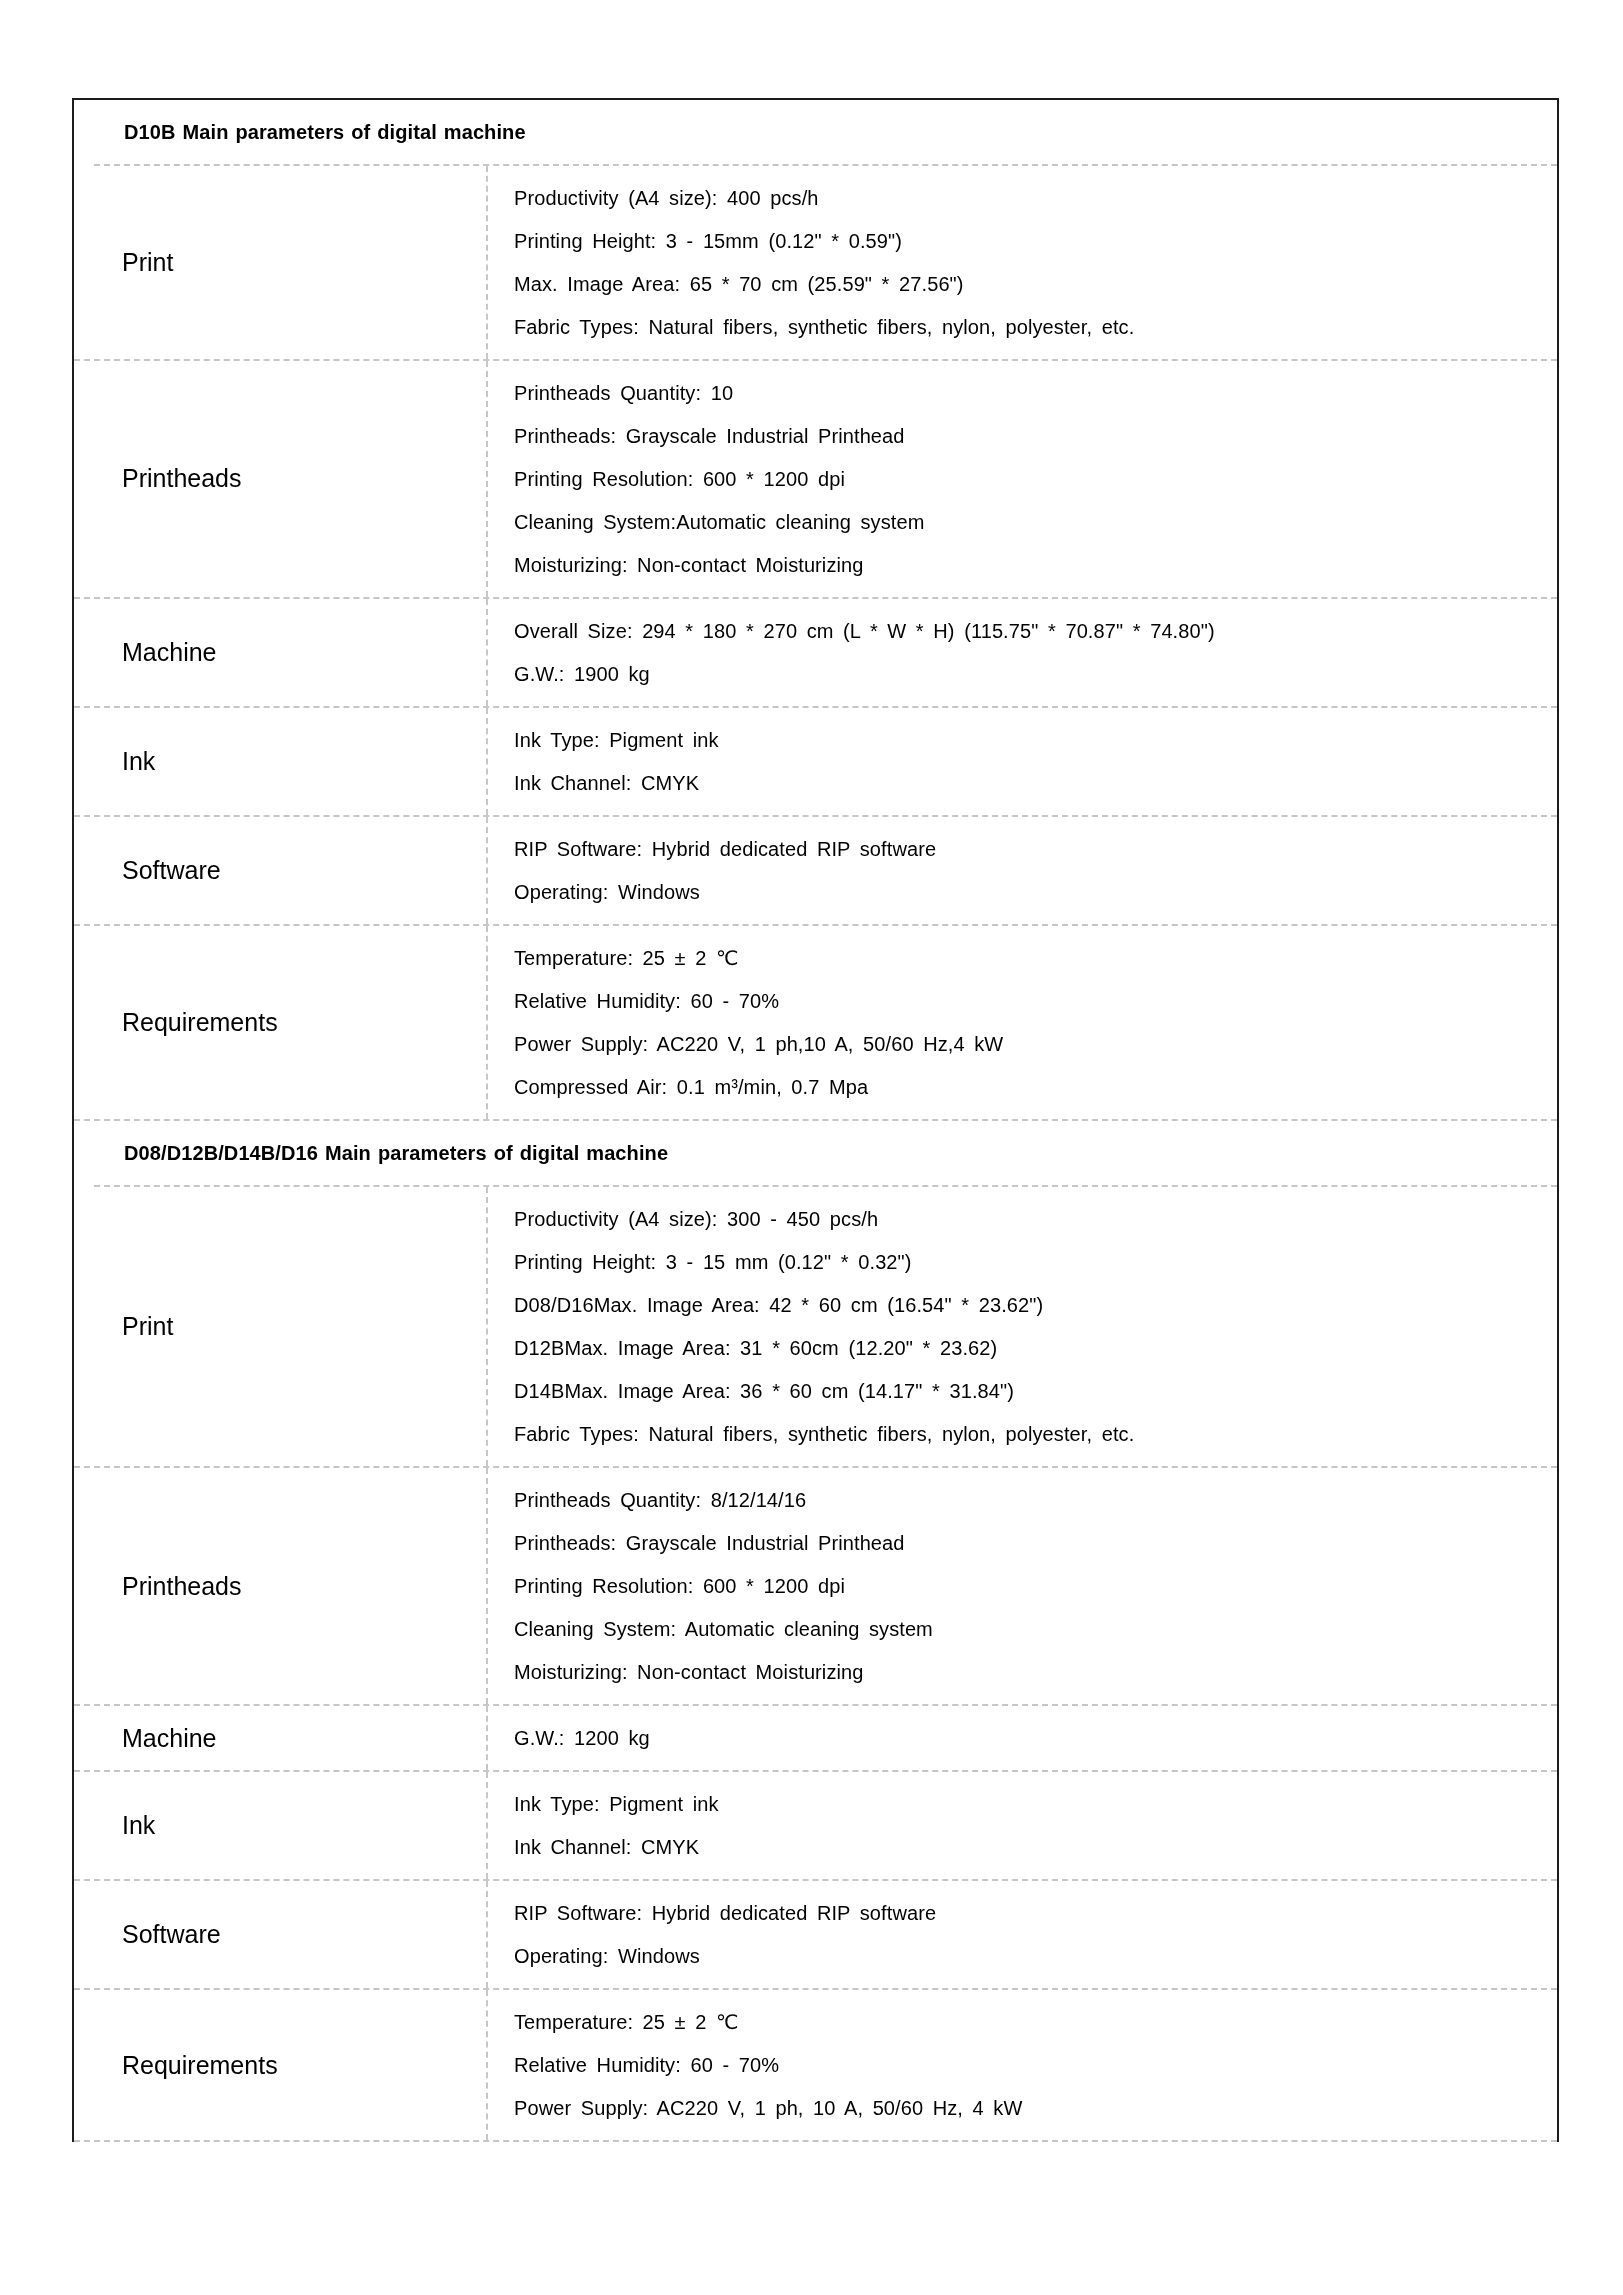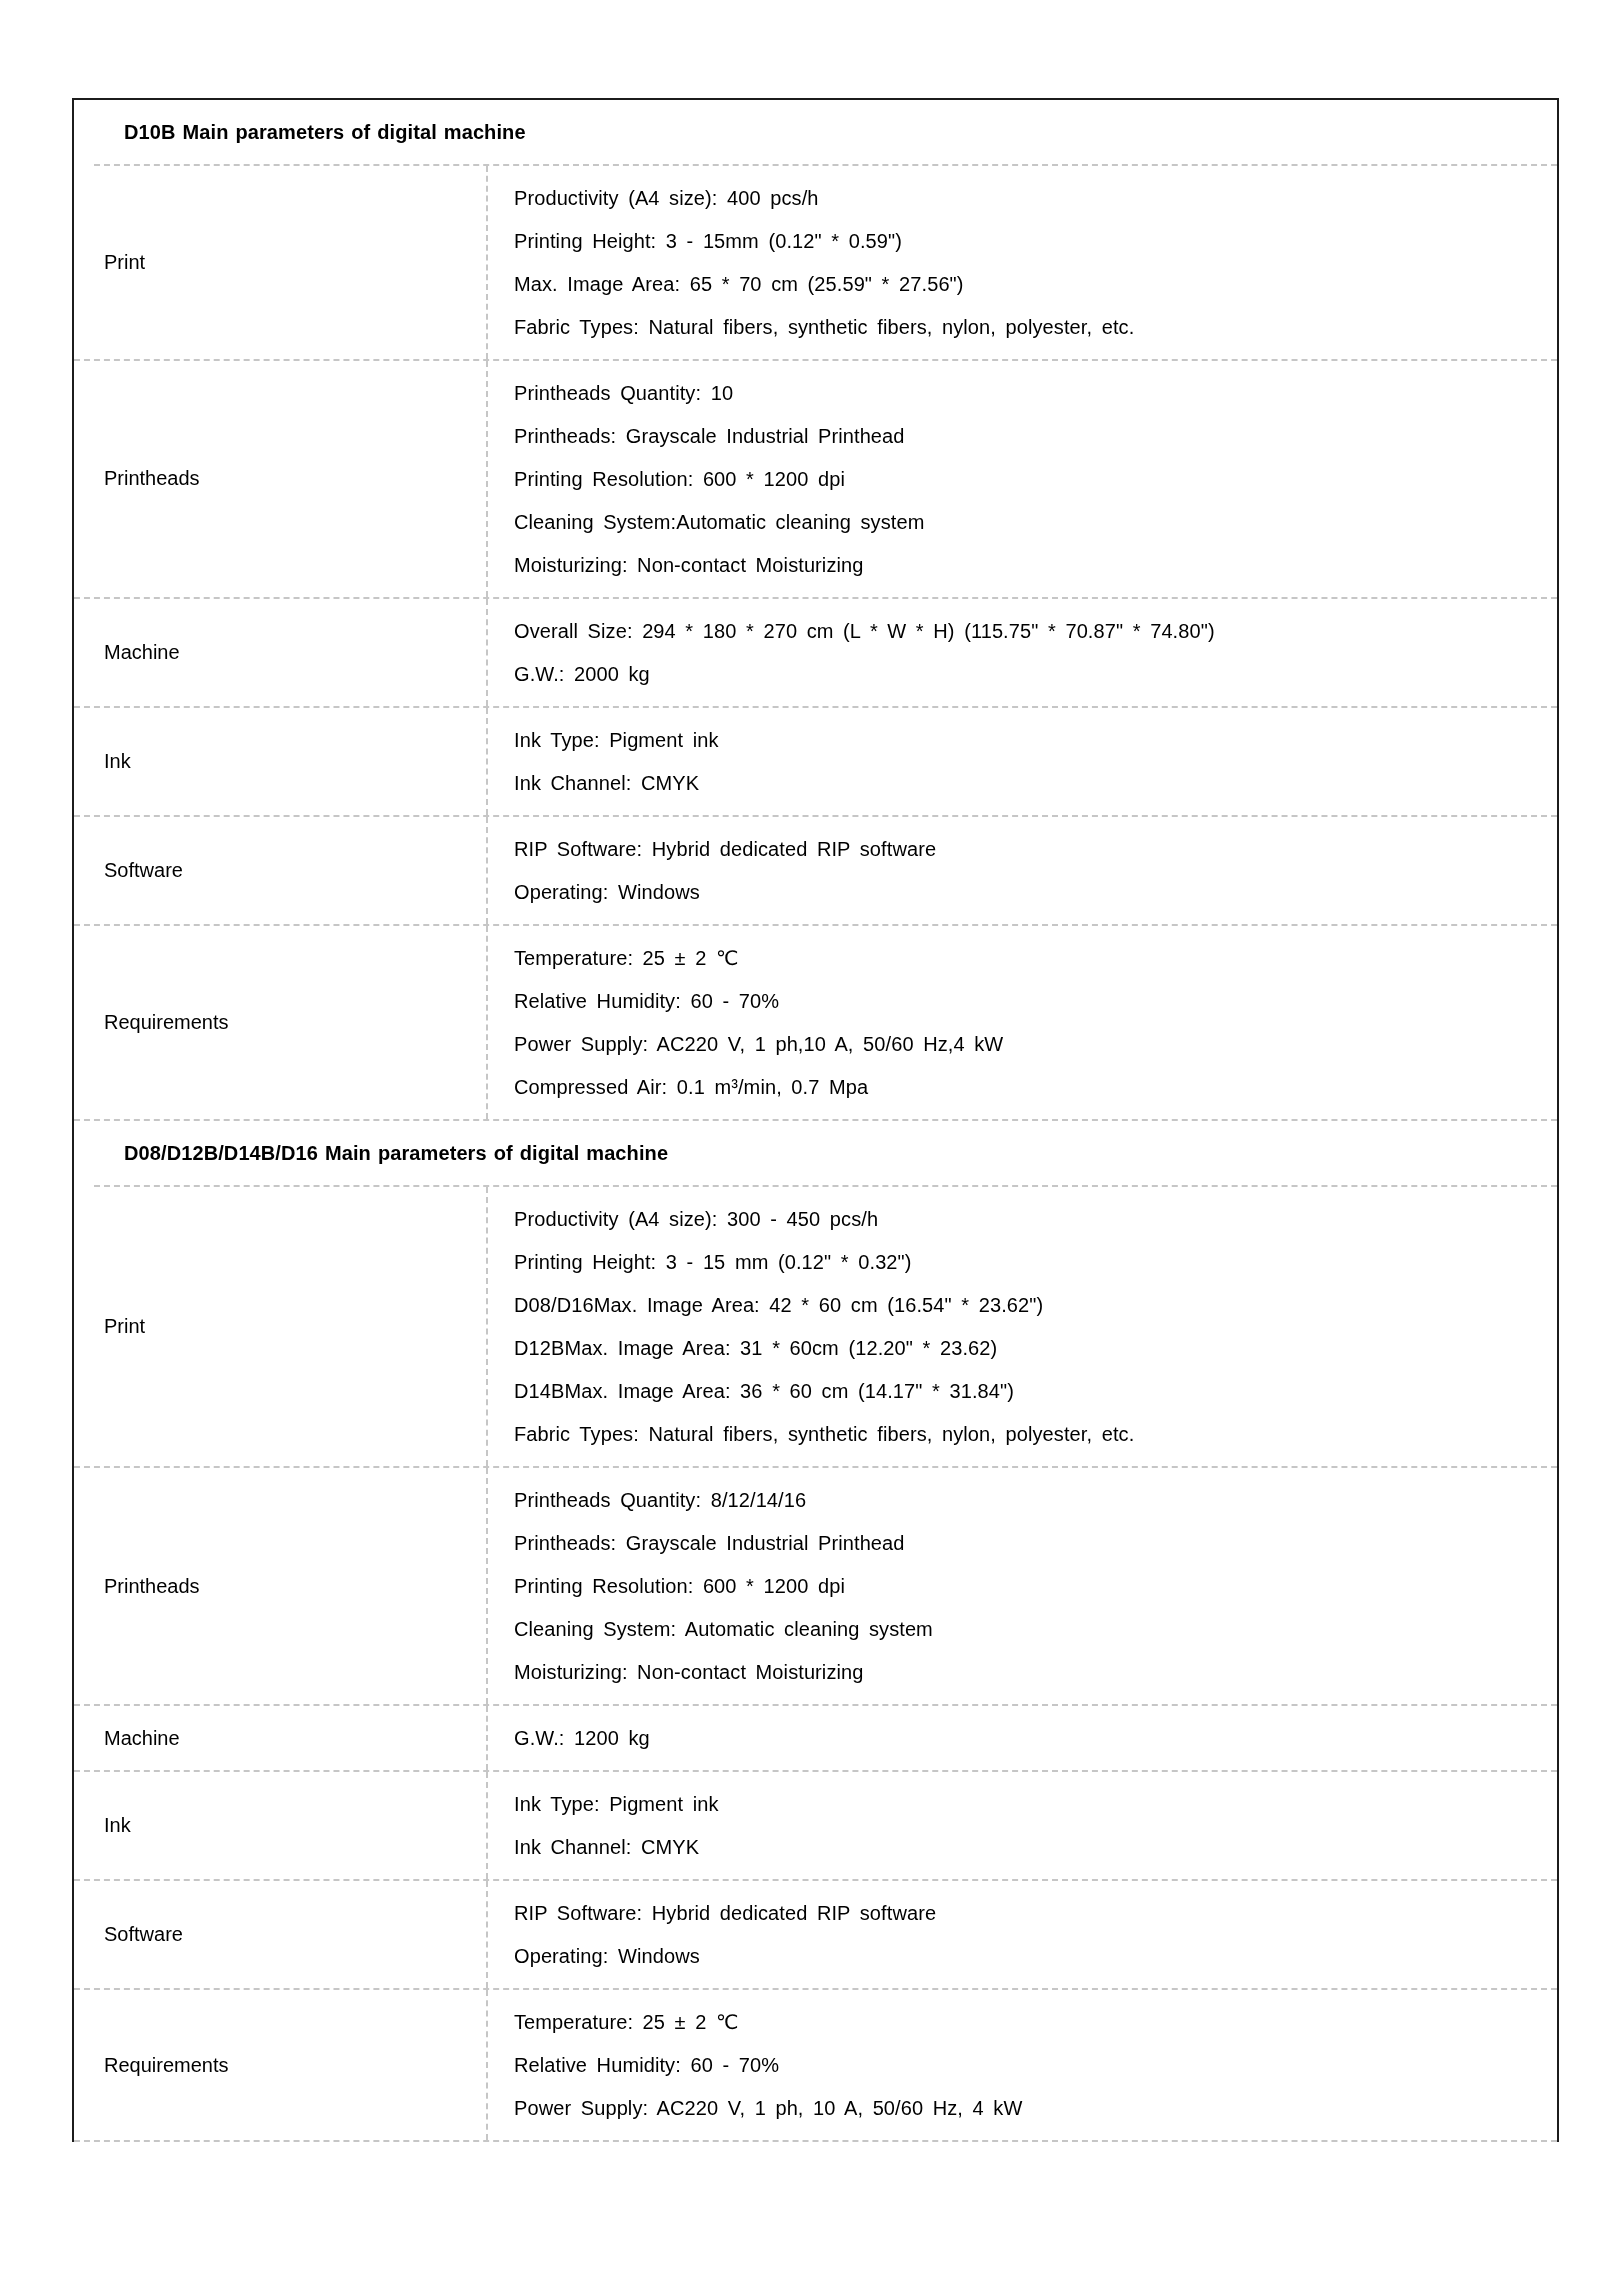--- a/index.html
+++ b/index.html
@@ -45,23 +45,23 @@
     display: flex;
     align-items: stretch;
     border-bottom: 2px dashed #c6c6c6;
   }
   .label-cell {
     width: 414px;
     box-sizing: border-box;
     flex: 0 0 414px;
     display: flex;
     align-items: center;
-    padding-left: 30px;
+    padding-left: 48px;
     border-right: 2px dashed #c6c6c6;
-    font-size: 20px;
+    font-size: 25px;
     line-height: 23.6px;
     word-spacing: 1.3px;
   }
   .value-cell {
     flex: 1 1 auto;
     box-sizing: border-box;
     padding: 10.5px 19.6px 10.5px 26px;
     display: flex;
     flex-direction: column;
     justify-content: center;
@@ -96,21 +96,21 @@
           <div class="spec-line">Printheads: Grayscale Industrial Printhead</div>
           <div class="spec-line">Printing Resolution: 600 * 1200 dpi</div>
           <div class="spec-line">Cleaning System:Automatic cleaning system</div>
           <div class="spec-line">Moisturizing: Non-contact Moisturizing</div>
         </div>
       </div>
       <div class="spec-row">
         <div class="label-cell">Machine</div>
         <div class="value-cell">
           <div class="spec-line">Overall Size: 294 * 180 * 270 cm (L * W * H) (115.75" * 70.87" * 74.80")</div>
-          <div class="spec-line">G.W.: 2000 kg</div>
+          <div class="spec-line">G.W.: 1900 kg</div>
         </div>
       </div>
       <div class="spec-row">
         <div class="label-cell">Ink</div>
         <div class="value-cell">
           <div class="spec-line">Ink Type: Pigment ink</div>
           <div class="spec-line">Ink Channel: CMYK</div>
         </div>
       </div>
       <div class="spec-row">

